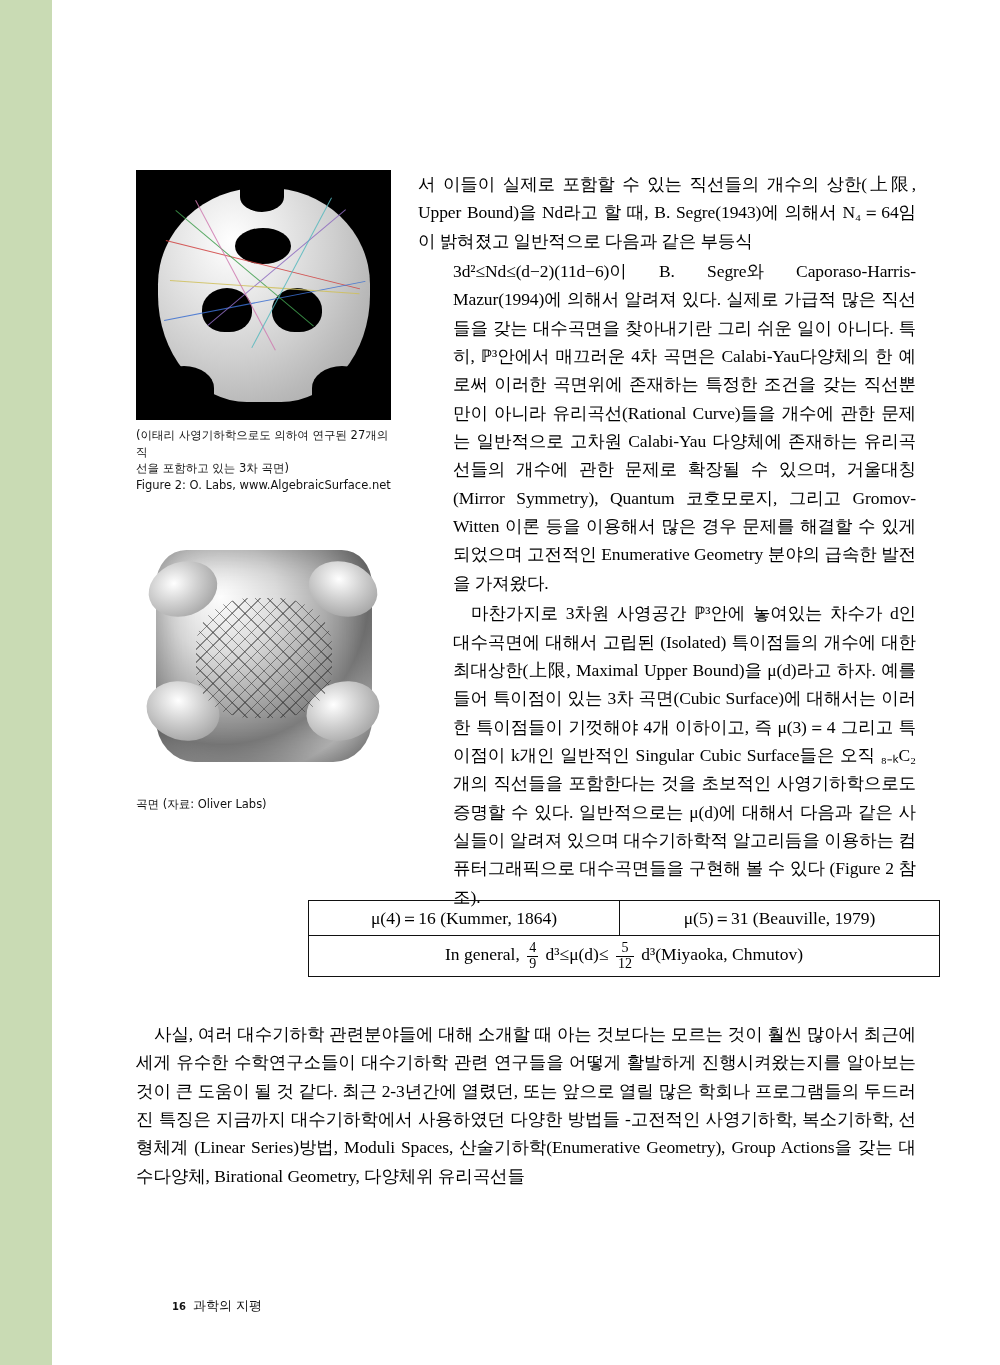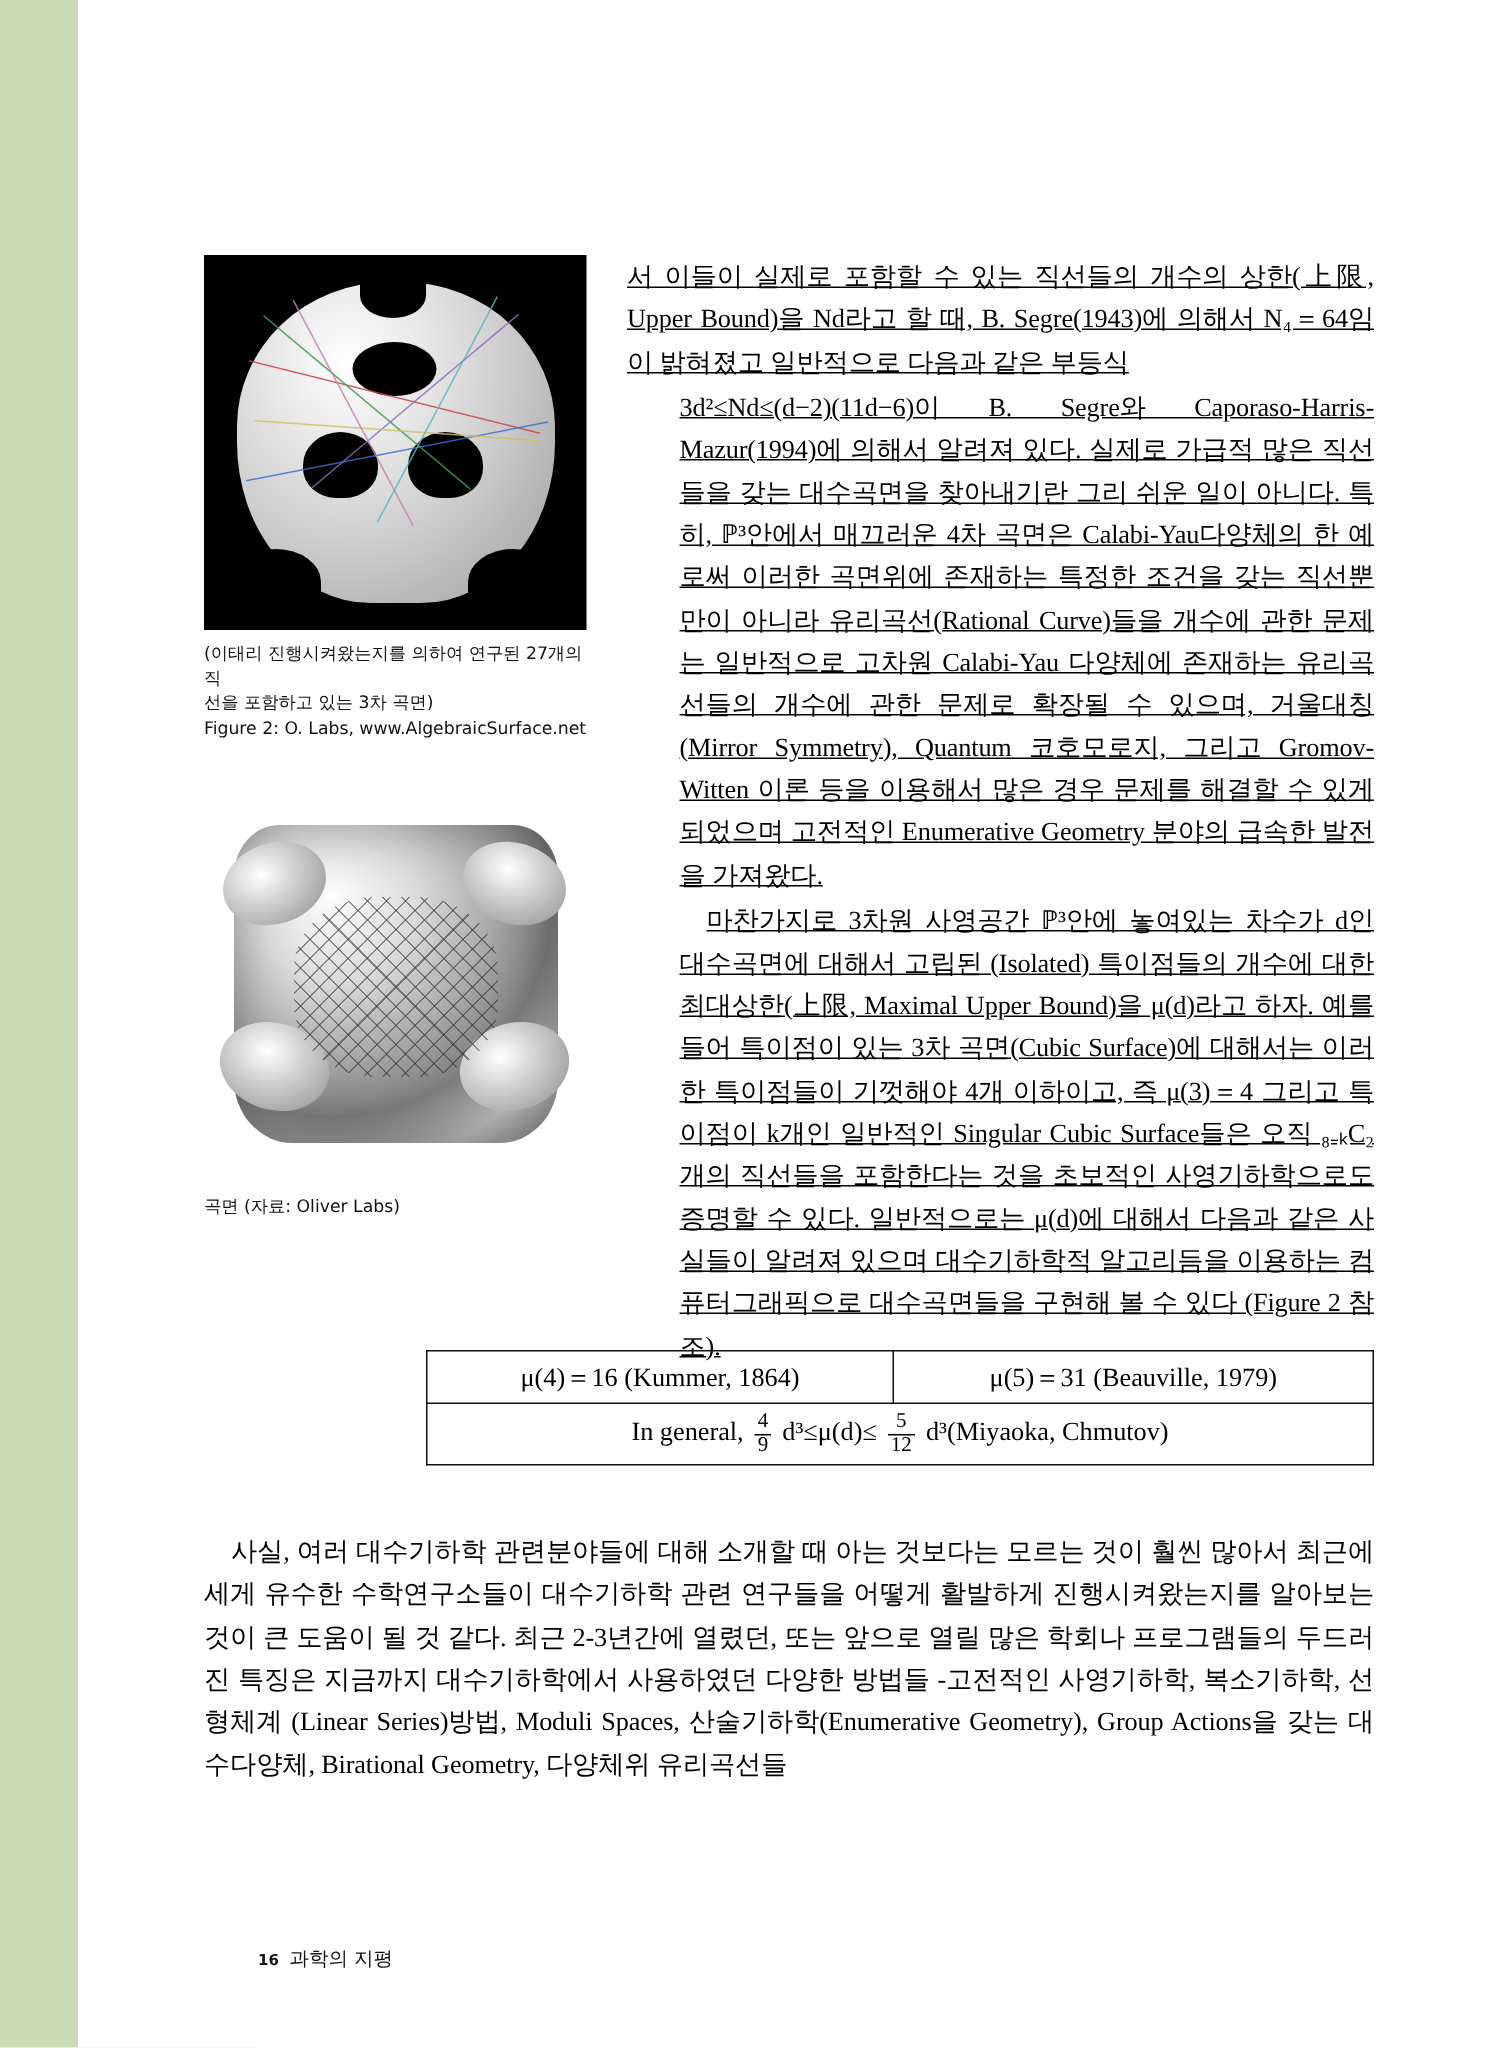--- a/index.html
+++ b/index.html
@@ -114,21 +114,20 @@
     border-radius: 40%;
     opacity: .9;
   }
 
   
   .text-col {
     position: absolute;
     left: 366px;
     top: 170px;
     width: 498px;
-    text-decoration: underline;
   }
   p.body {
     margin: 0 0 0 0;
     font-size: 17.5px;
     line-height: 1.62;
     text-align: justify;
     color: #000;
     letter-spacing: -0.1px;
   }
   p.body + p.body { margin-top: 2px; margin-left: 35px; }
@@ -138,20 +137,21 @@
   .tbl-wrap {
     position: absolute;
     left: 232px;
     top: 900px;
     width: 632px;
   }
   table.formula {
     border-collapse: collapse;
     width: 100%;
     border: 1.6px solid #111;
+    margin-left: 24px;
   }
   table.formula td {
     border: 1.2px solid #111;
     text-align: center;
     font-size: 17.5px;
     padding: 5px 4px;
     font-family: "Liberation Serif", serif;
   }
   .frac {
     display: inline-block;
@@ -199,21 +199,21 @@
         <div class="notch n3"></div>
         <div class="ln" style="left:30px;top:70px;width:200px;background:#d0413f;transform:rotate(14deg);"></div>
         <div class="ln" style="left:28px;top:150px;width:205px;background:#3b6fd0;transform:rotate(-11deg);"></div>
         <div class="ln" style="left:40px;top:40px;width:180px;background:#3f9e4d;transform:rotate(40deg);"></div>
         <div class="ln" style="left:210px;top:40px;width:180px;background:#8e6bc0;transform:rotate(140deg);"></div>
         <div class="ln" style="left:34px;top:110px;width:190px;background:#cfc05a;transform:rotate(4deg);"></div>
         <div class="ln" style="left:60px;top:30px;width:170px;background:#cf7ab0;transform:rotate(62deg);"></div>
         <div class="ln" style="left:196px;top:28px;width:170px;background:#55b9bd;transform:rotate(118deg);"></div>
       </div>
       <div class="fig-cap">
-        <span class="krn">(이태리 진행시켜왔는지를 의하여 연구된 27개의 직</span>
+        <span class="krn">(이태리 사영기하학으로도 의하여 연구된 27개의 직</span>
         <span class="krn">선을 포함하고 있는 3차 곡면)</span>
         <span class="krn">Figure 2: O. Labs, www.AlgebraicSurface.net</span>
       </div>
 
       <div class="fig2-img">
         <div class="body"></div>
         <div class="cone c1"></div>
         <div class="cone c2"></div>
         <div class="cone c3"></div>
         <div class="cone c4"></div>

